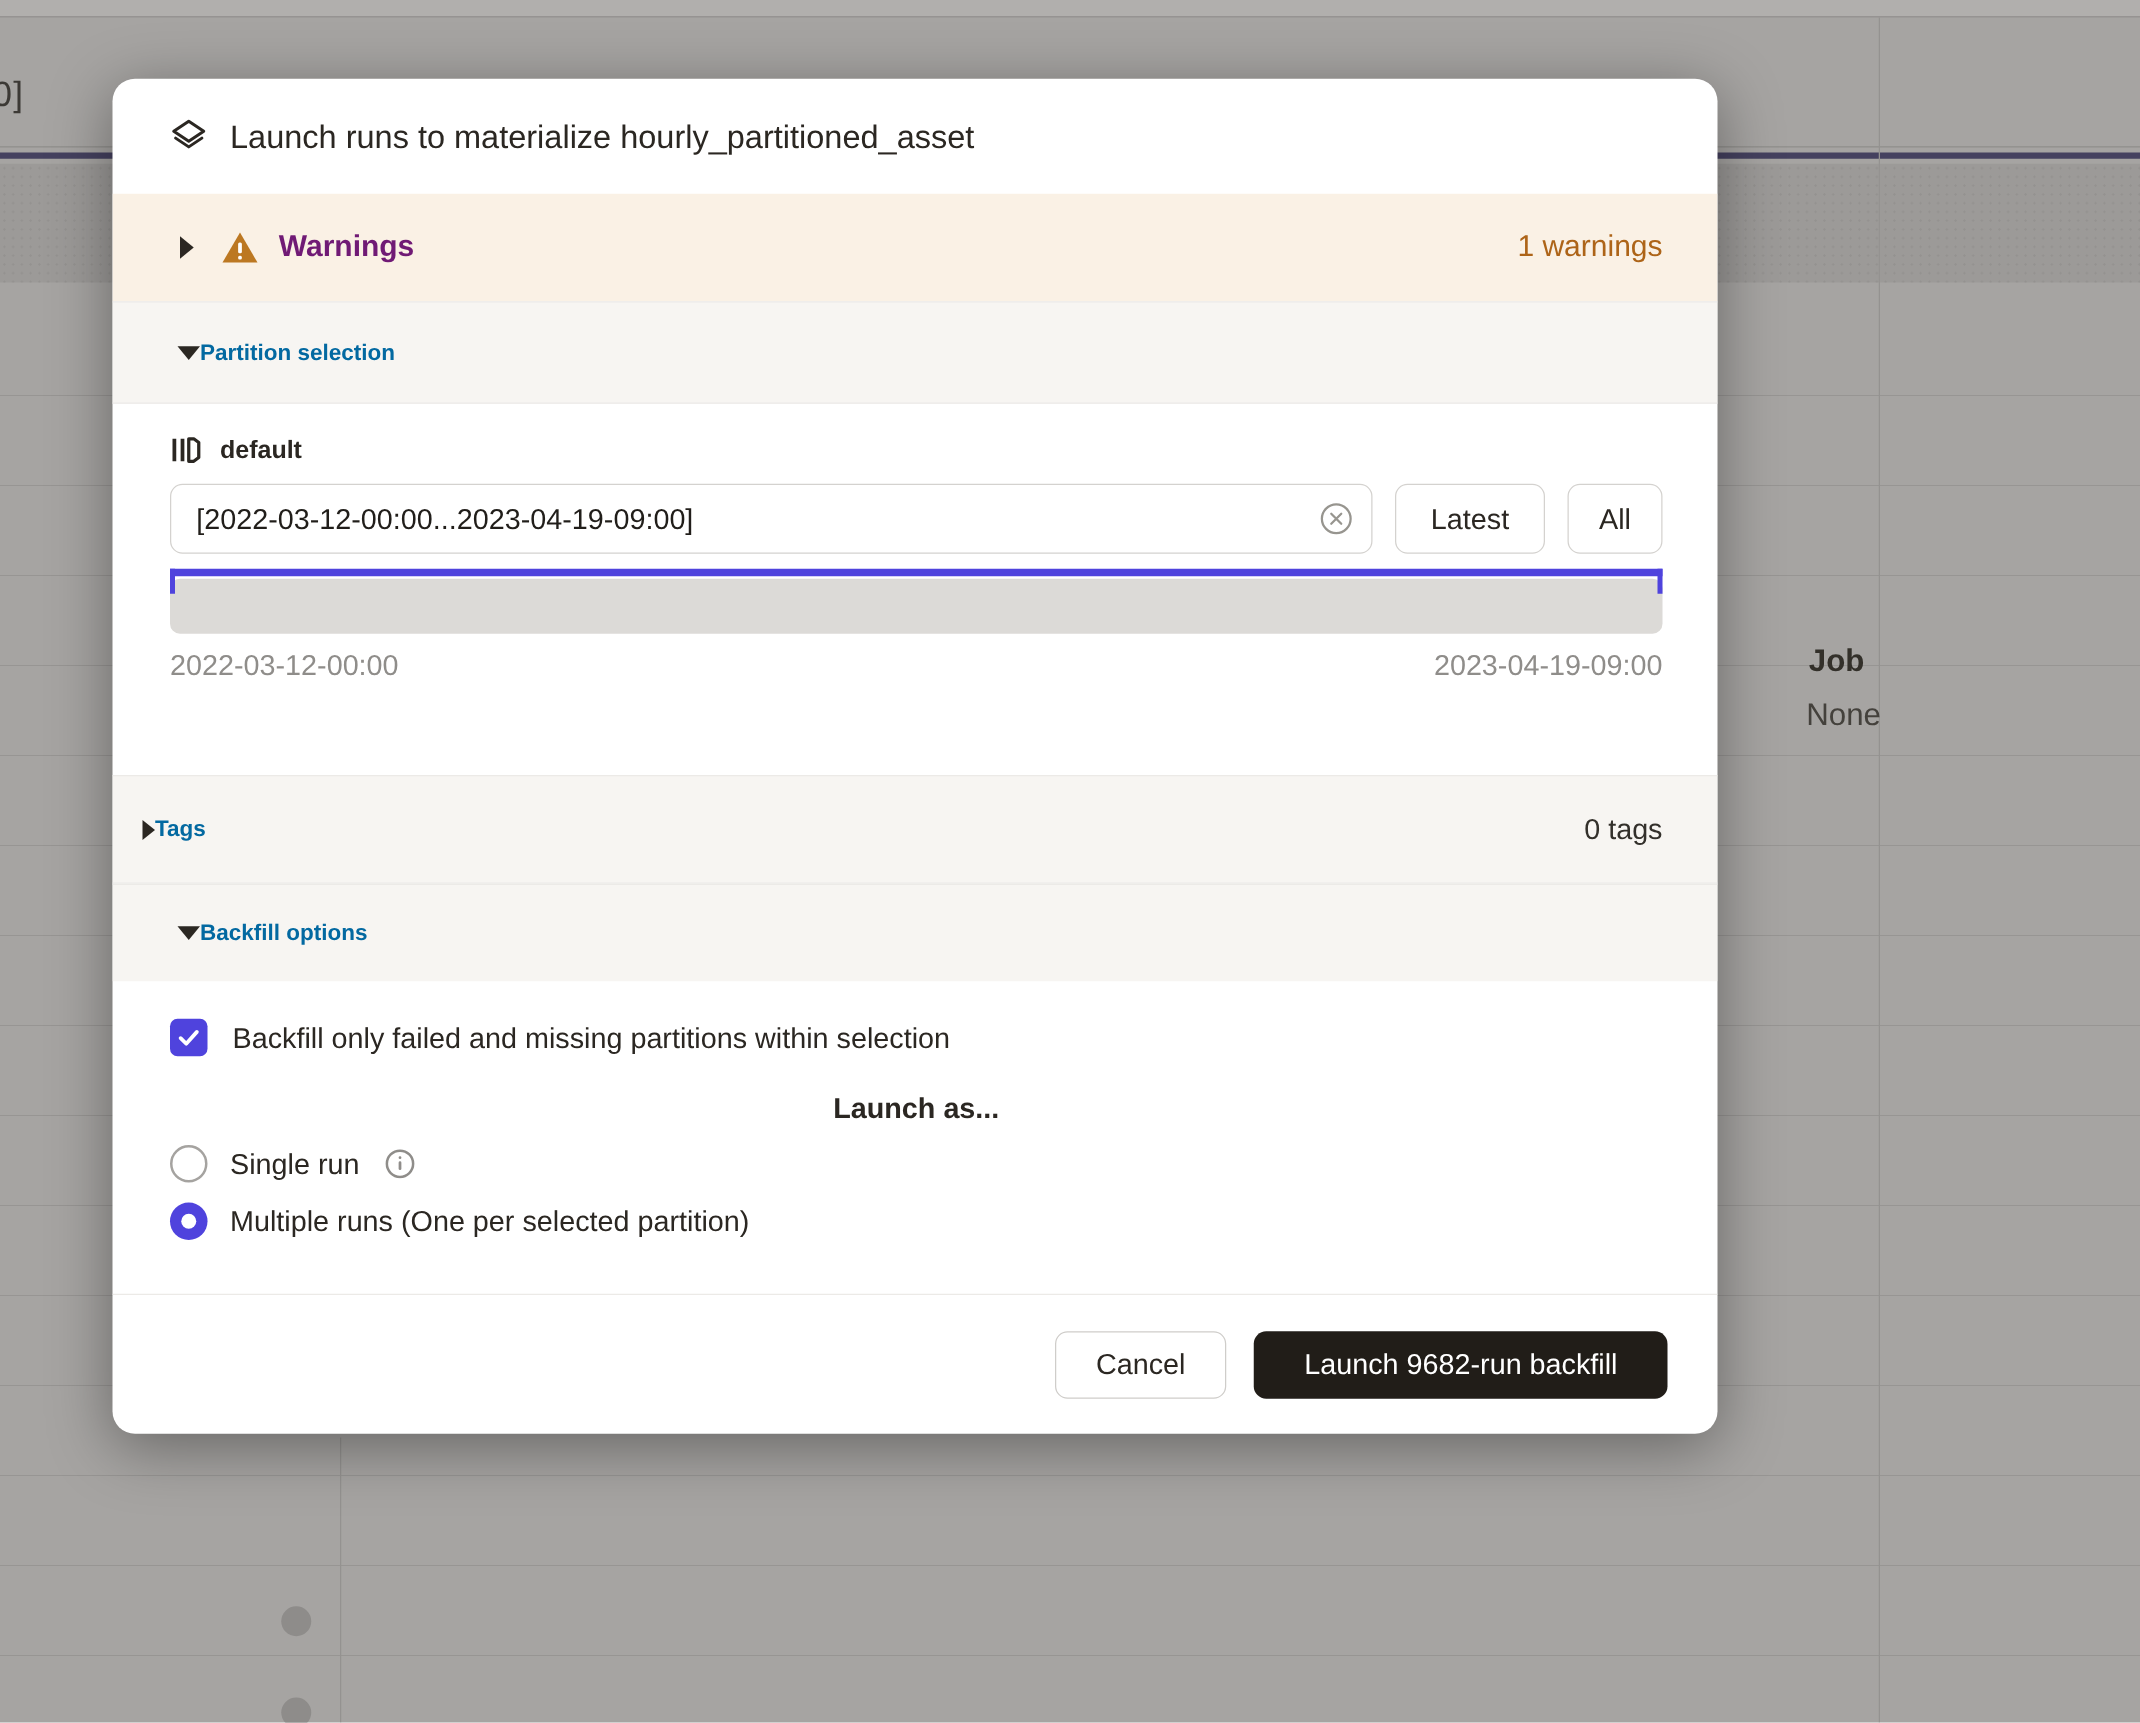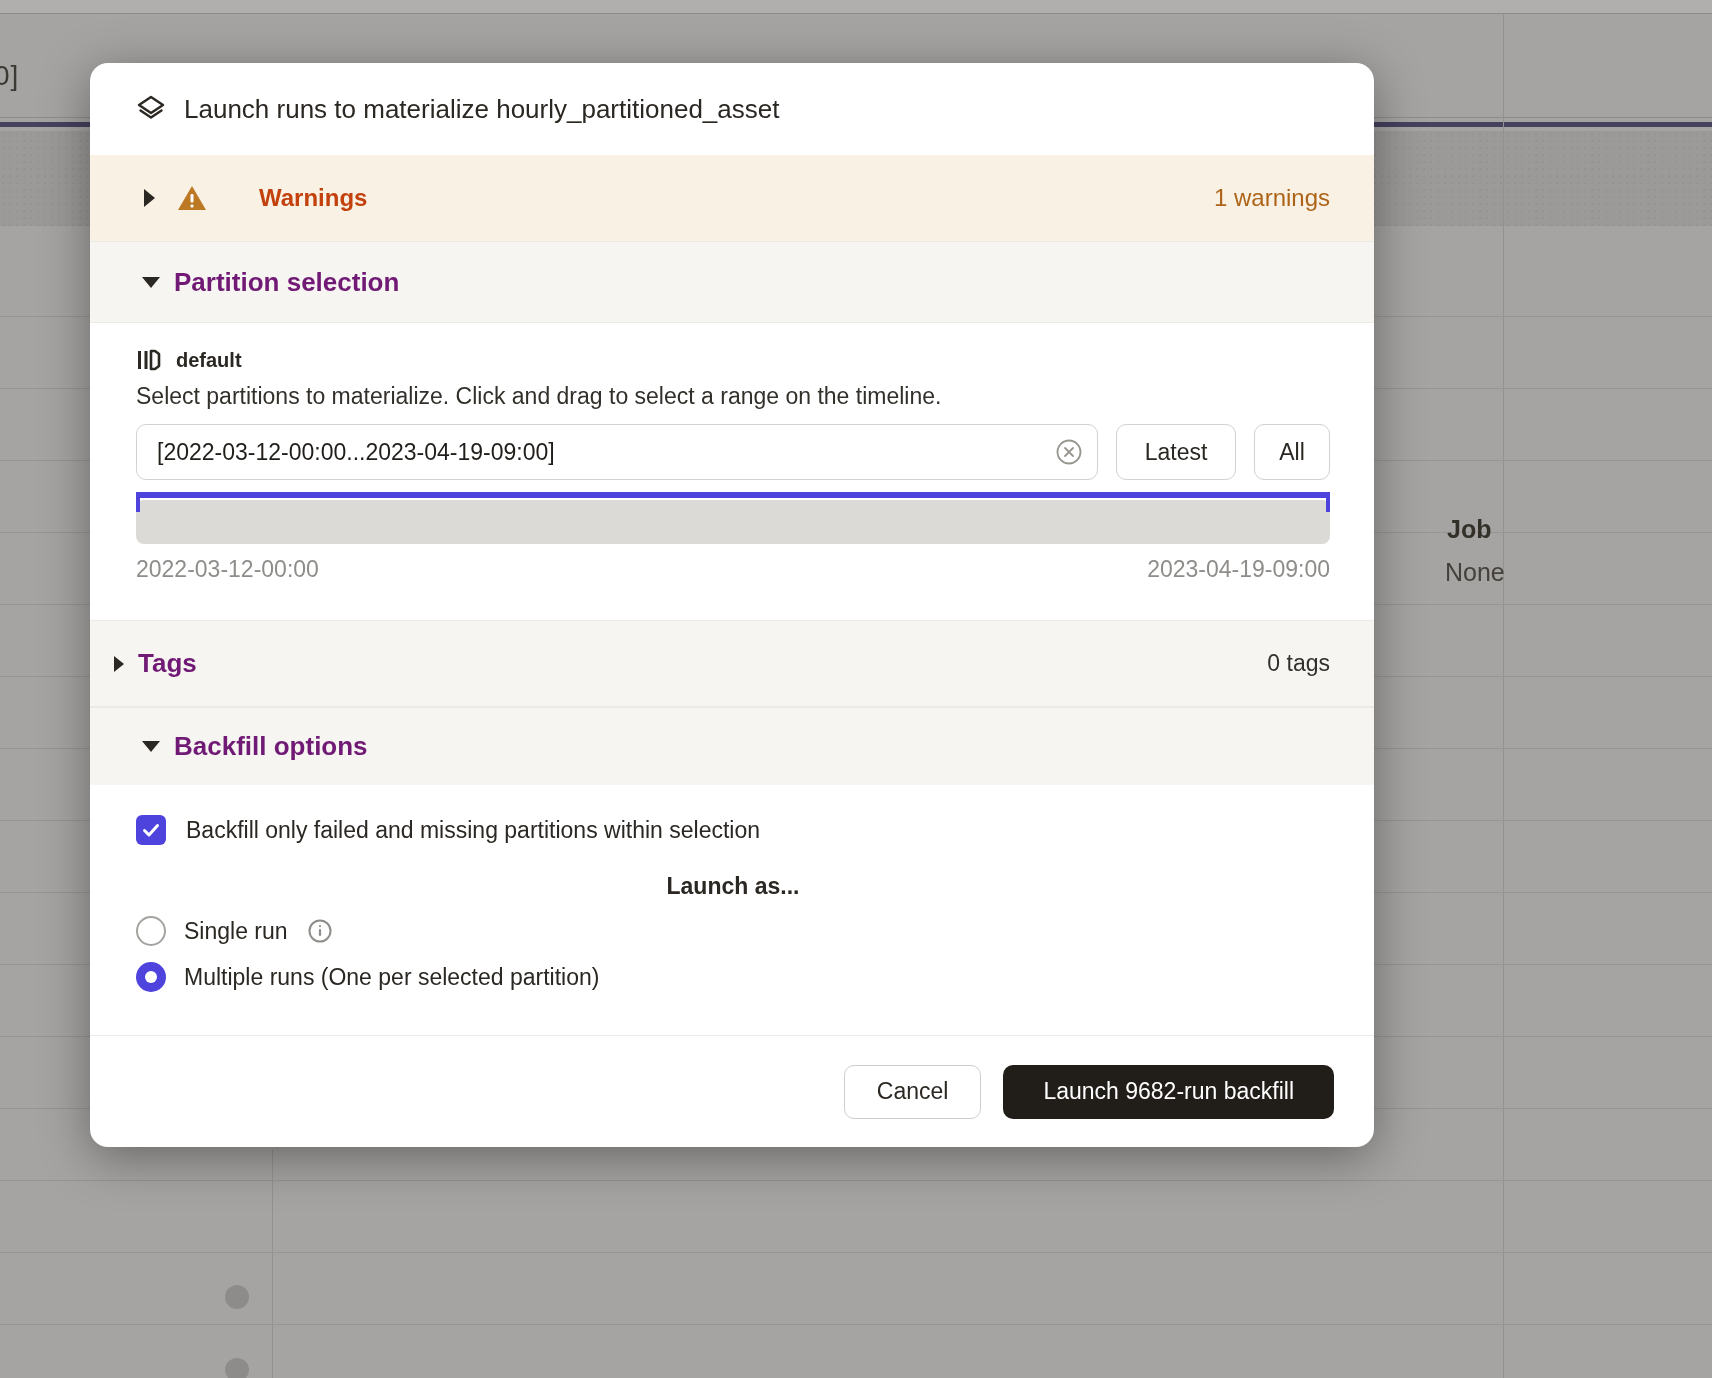--- a/index.html
+++ b/index.html
@@ -35,26 +35,26 @@
 
   .modal-header { height:92px; display:flex; align-items:center; padding:0 44px 0 46px; gap:18px; flex:0 0 auto; }
   .modal-title { font-size:26px; font-weight:500; color:#2b2722; }
   .stack-icon { width:30px; height:30px; flex:0 0 auto; }
 
   .warnings-bar { height:86px; background:#faf1e5; display:flex; align-items:center; padding:0 44px 0 54px; flex:0 0 auto; }
   .caret { width:0; height:0; flex:0 0 auto; }
   .caret-right { border-top:9px solid transparent; border-bottom:9px solid transparent; border-left:11px solid #2b2722; }
   .caret-down { border-left:9px solid transparent; border-right:9px solid transparent; border-top:11px solid #2b2722; }
   .warn-triangle { width:30px; height:30px; margin:0 16px 0 22px; flex:0 0 auto; }
-  .warnings-label { font-size:24px; font-weight:bold; color:#c2410c;margin-left:36px; }
+  .warnings-label { font-size:24px; font-weight:bold; color:#701a75; }
   .warnings-count { margin-left:auto; font-size:24px; color:#ad6418; }
 
   .section-header { background:#f7f5f2; border-top:1px solid #eceae7; border-bottom:1px solid #eceae7;
     display:flex; align-items:center; padding:0 44px 0 52px; flex:0 0 auto; }
-  .section-header .hdr-text { font-size:26px; font-weight:bold; color:#701a75; margin-left:14px; }
+  .section-header .hdr-text { font-size:18px; font-weight:bold; color:#0369a1; }
   .section-header .hdr-right { margin-left:auto; font-size:23px; color:#33302b; }
   .hdr-partition { height:82px; }
   .hdr-tags { height:87px;padding-left:24px; }
   .hdr-backfill { height:78px; border-bottom:none; }
 
   .partition-body { padding:24px 44px 0 46px; flex:0 0 auto; height:297px; }
   .dim-row { display:flex; align-items:center; gap:14px; }
   .partition-icon { width:26px; height:26px; }
   .dim-name { font-size:20px; font-weight:bold; color:#2b2722; }
   .dim-desc { font-size:23px; color:#33302b; margin-top:10px; }
@@ -144,21 +144,20 @@
 
   <div class="partition-body">
     <div class="dim-row">
       <svg class="partition-icon" viewBox="0 0 26 26" fill="none">
         <rect x="2" y="4" width="3" height="18" fill="#2b2722"></rect>
         <rect x="8.5" y="4" width="3" height="18" fill="#2b2722"></rect>
         <path d="M15 4 H19 L23 7 V19 L19 22 H15 Z" stroke="#2b2722" stroke-width="2.6" stroke-linejoin="round" fill="none"></path>
       </svg>
       <span class="dim-name">default</span>
     </div>
-    <div class="dim-desc">Select partitions to materialize. Click and drag to select a range on the timeline.</div>
 
     <div class="input-row">
       <div class="range-input-wrap">
         <input class="range-input" type="text" value="[2022-03-12-00:00...2023-04-19-09:00]" style="">
         <svg class="clear-icon" viewBox="0 0 26 26" fill="none">
           <circle cx="13" cy="13" r="11.5" stroke="#97958f" stroke-width="1.8"></circle>
           <path d="M9 9 L17 17 M17 9 L9 17" stroke="#97958f" stroke-width="1.8" stroke-linecap="round"></path>
         </svg>
       </div>
       <button class="btn btn-latest">Latest</button>

